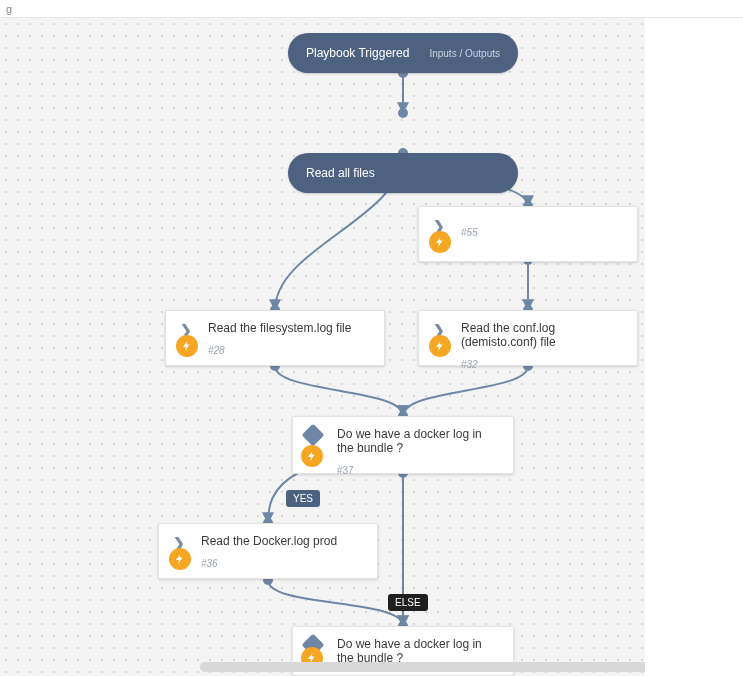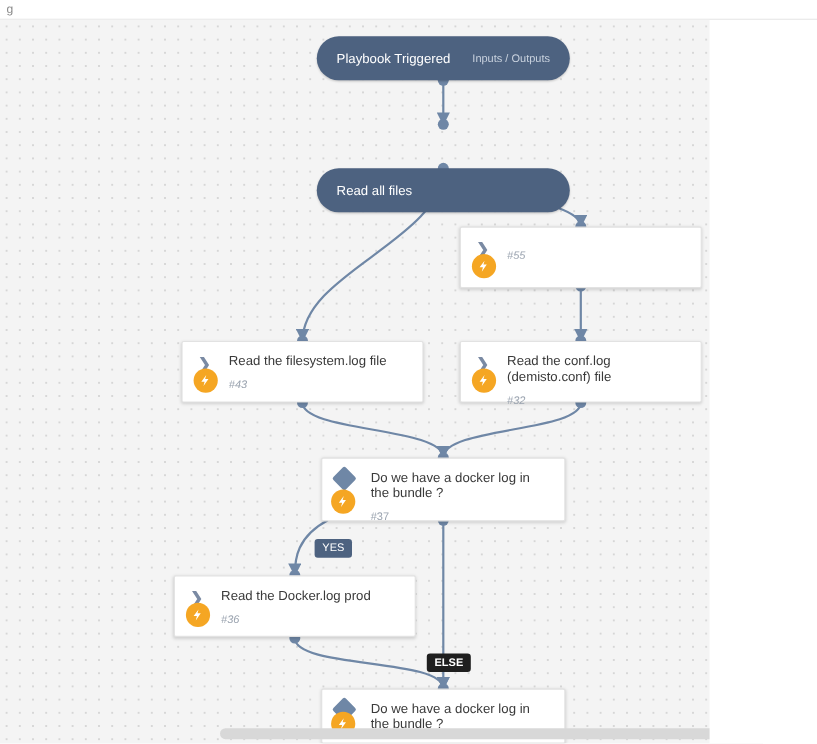--- a/index.html
+++ b/index.html
@@ -80,21 +80,21 @@
     width:22px; height:22px; border-radius:50%;
     background:#f5a623; display:flex; align-items:center; justify-content:center;
   }
   .cond .badge svg { width:12px; height:12px; }
   .cond .id { color:#9aa3af; font-size:10px; margin-top:10px; }
   .branch-label {
     position:absolute;
     background:#4d6280; color:#fff; font-size:10px;
     padding:3px 7px; border-radius:3px;
   }
-  .branch-label.else { background:#1f1f1f;font-weight:bold; }
+  .branch-label.else { background:#1f1f1f; }
   .portdot { fill:#6f87a6; }
   .scrollbar {
     position:absolute; bottom:4px; left:200px; width:530px; height:10px;
     background:#d8d8d8; border-radius:5px;
   }
 </style>
 </head>
 <body>
 
 <div class="header-strip">
@@ -159,21 +159,21 @@
   <span class="badge">
         <svg viewBox="0 0 24 24">
           <path d="M13 2 L4 14 h6 l-2 8 9-13 h-6 z" fill="#fff"></path>
         </svg>
       </span>
 </div>
 
 <div class="task" style="left:165px; top:292px; width:220px; height:56px;">
   <span class="chev">❯</span>
   <div>Read the filesystem.log file</div>
-  <div class="id">#43</div>
+  <div class="id">#28</div>
   <span class="badge">
         <svg viewBox="0 0 24 24">
           <path d="M13 2 L4 14 h6 l-2 8 9-13 h-6 z" fill="#fff"></path>
         </svg>
       </span>
 </div>
 
 <div class="task" style="left:418px; top:292px; width:220px; height:56px;">
   <span class="chev">❯</span>
   <div>Read the conf.log (demisto.conf) file</div>

